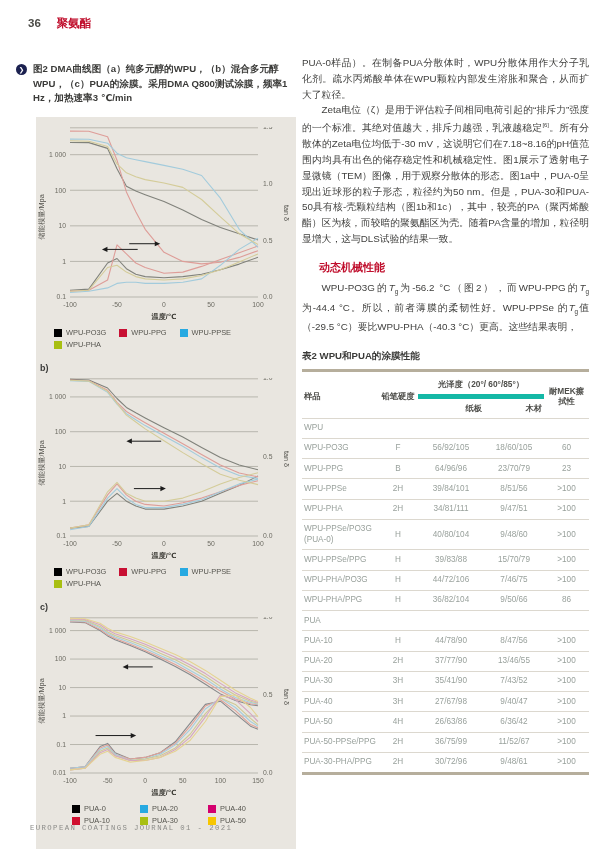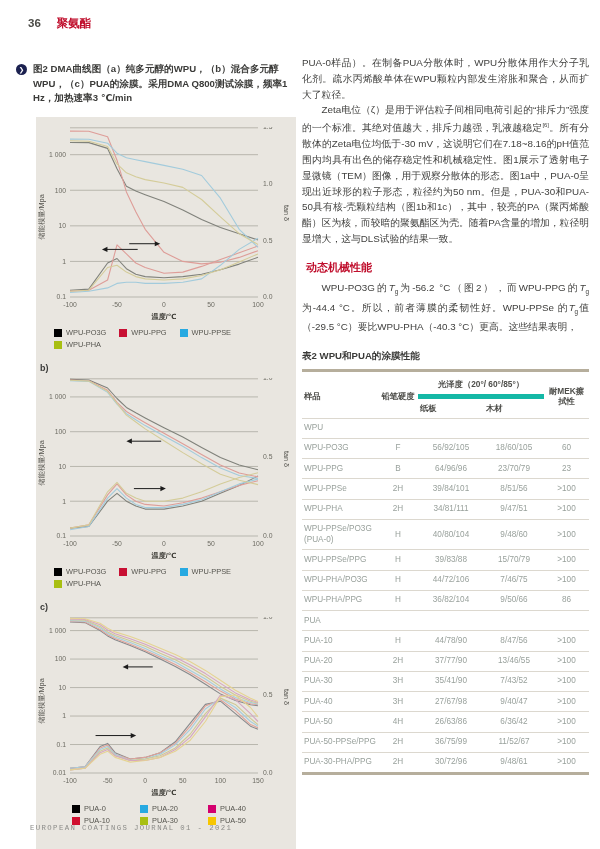--- a/index.html
+++ b/index.html
@@ -32,29 +32,29 @@
   .legend .swatch{width:8px;height:8px;display:inline-block;margin-right:4px;}
   #legend-2{margin-left:34px;column-gap:4px;}
   #legend-2 .legend-item{width:64px;}
   
   .right-col{position:absolute;left:302px;top:55px;width:287px;}
   .body-p{font-size:9.8px;line-height:15.8px;text-align:justify;margin:0;color:#3f3f3d;}
   .indent{text-indent:2em;}
   .body-p sup{font-size:0.6em;}
   .body-p i{font-style:italic;}
   .body-p sub{font-size:0.65em;}
-  .section-heading{margin:13px 0 5px 4px;font-size:11px;color:#c00f2d;font-weight:bold;}
+  .section-heading{margin:13px 0 5px 17px;font-size:11px;color:#c00f2d;font-weight:bold;}
   .table-title{margin:15px 0 6px 0;font-weight:bold;font-size:9.6px;color:#3b3b39;}
   table.props{width:100%;border-collapse:collapse;table-layout:fixed;border-bottom:3px solid #b6ae9c;}
   table.props th{font-size:8.3px;color:#4e4e4a;font-weight:bold;padding:4px 2px;vertical-align:middle;line-height:1.3;}
   thead tr:first-child th{border-top:3px solid #b6ae9c;padding-top:7px;}
   .th-sample{text-align:left;}
   .th-hard,.th-mek{text-align:center;}
   .th-gloss{text-align:center;border-bottom:5px solid #14b8a6;padding-bottom:3px;}
-  .th-sub{text-align:left;padding-top:3px;margin-top:20px;}
+  .th-sub{text-align:right;padding-top:3px;margin-top:20px;}
   table.props tbody td{border-top:1px solid #dcd8cf;font-size:8.2px;color:#99a19c;padding:4.5px 2px;
                        text-align:center;line-height:1.25;}
   table.props tbody td:first-child{text-align:left;word-break:break-all;}
   tr.group-row td{color:#a6aba4;text-align:left;}
   
   .page-footer{position:absolute;left:30px;top:824px;font-size:7.3px;letter-spacing:1.4px;color:#8b8b88;font-family:Liberation Mono, monospace;}
 </style>
 </head>
 <body>
 

